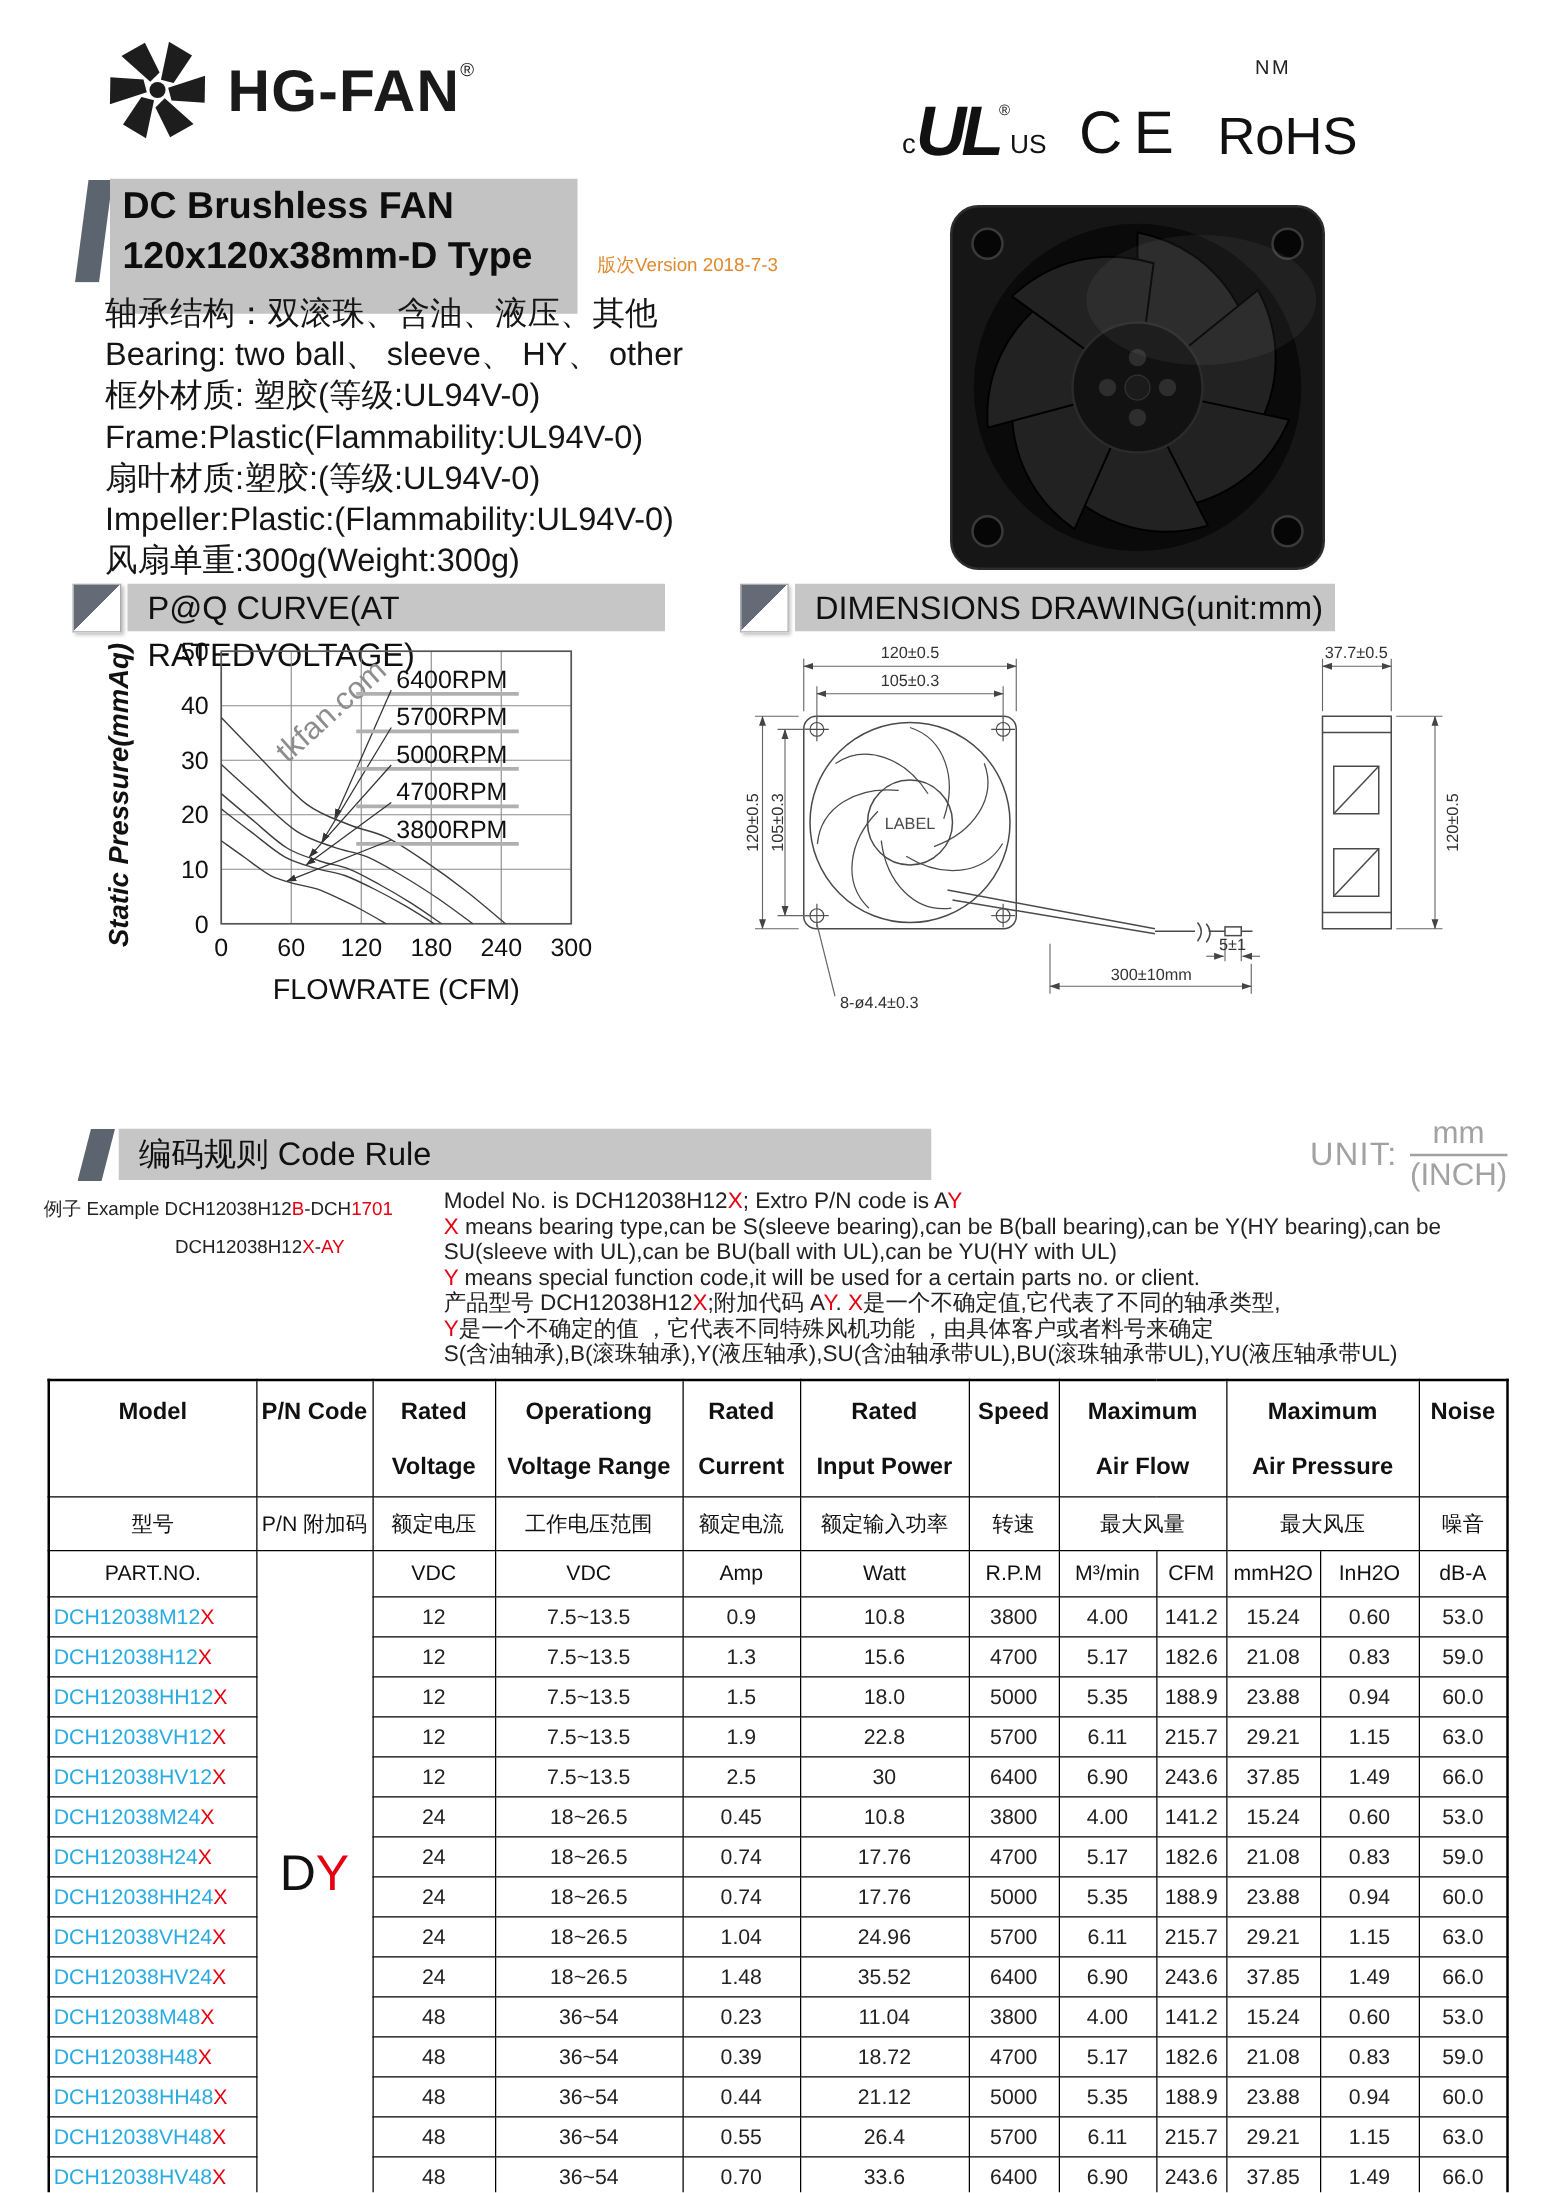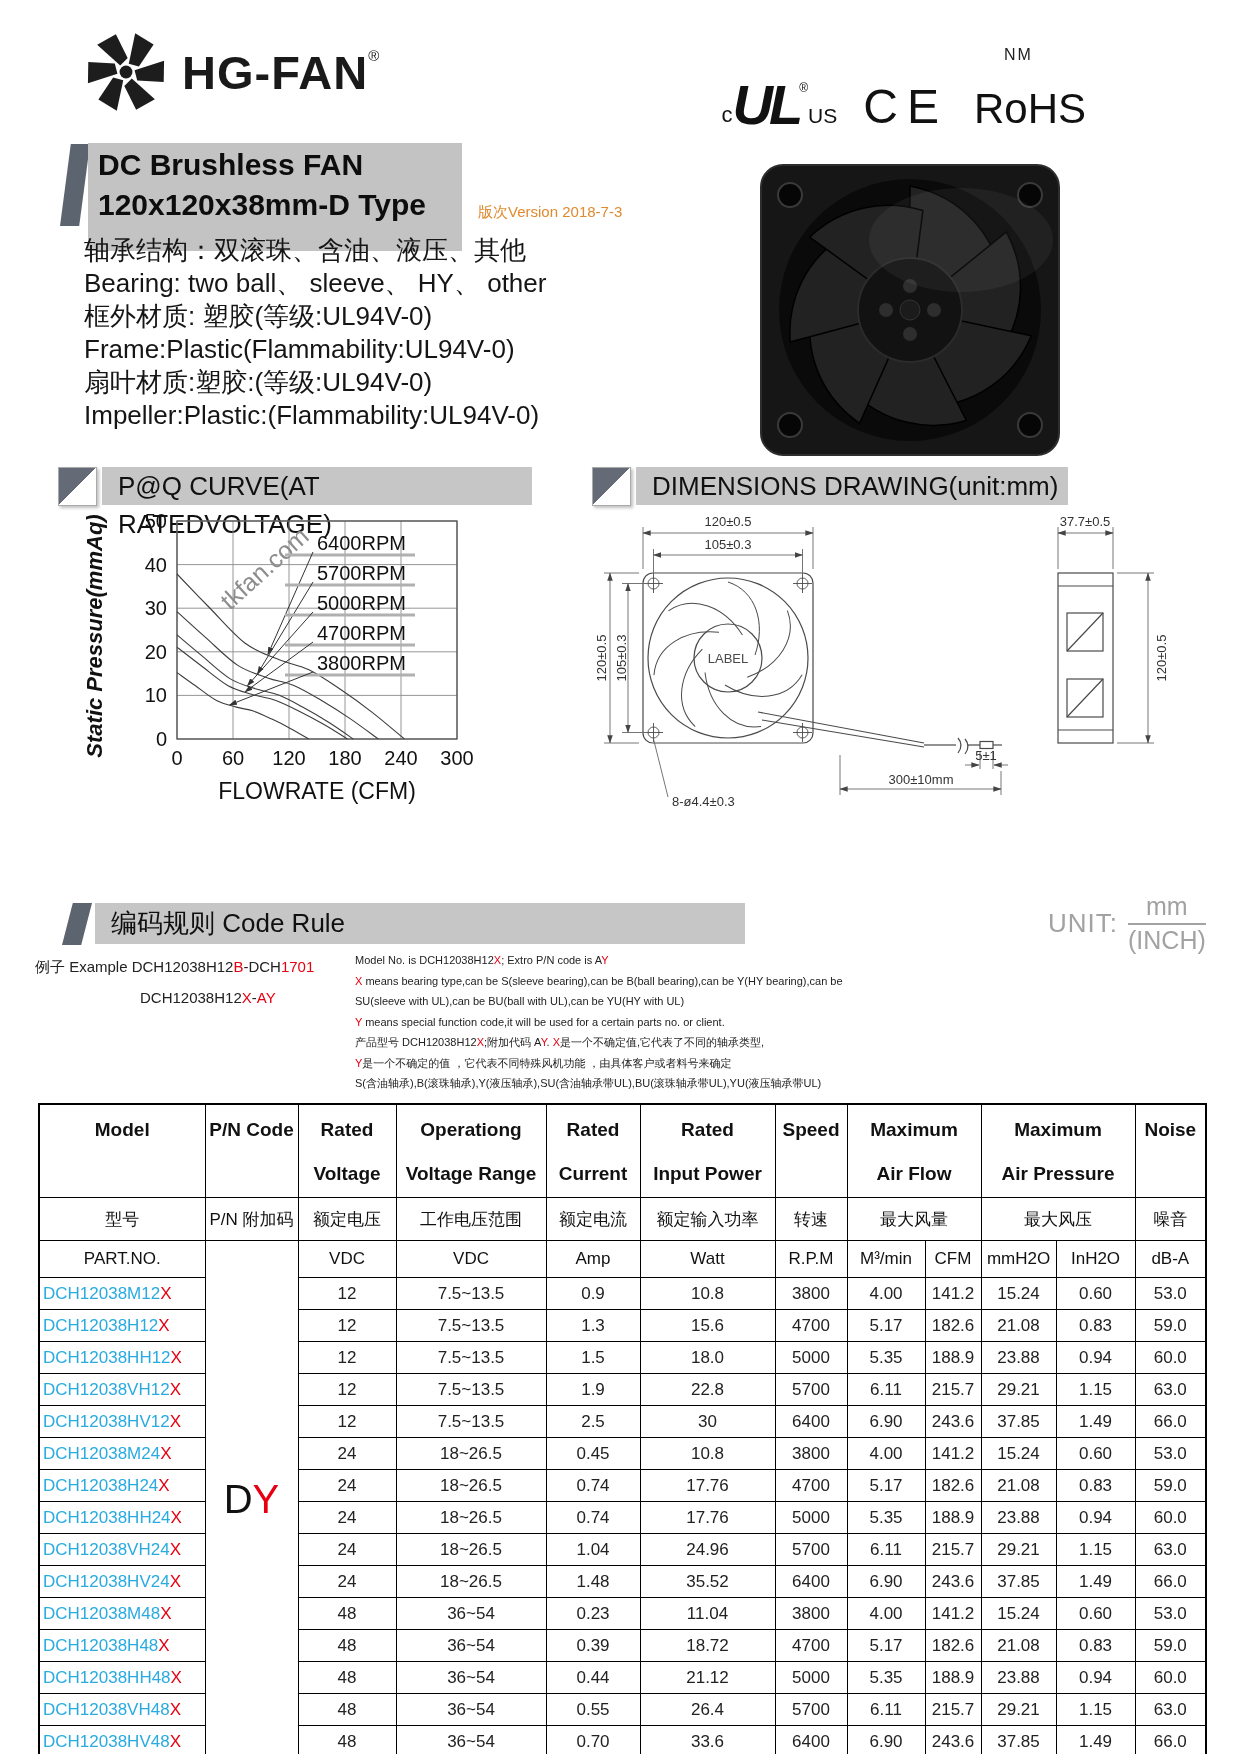--- a/index.html
+++ b/index.html
@@ -44,21 +44,21 @@
   
   .unit-wrap{left:1048px;top:893px;display:flex;gap:10px;align-items:center;color:#a2a2a2;}
   .unit-label{font-size:26px;letter-spacing:1px;}
   .unit-frac{text-align:center;font-size:25px;line-height:1.1;}
   .unit-frac .mm{border-bottom:2px solid #a2a2a2;padding:0 12px 2px;}
   .unit-frac .inch{padding-top:2px;}
 
   
   .example{left:35px;top:958px;width:310px;font-size:15px;color:#222;}
   .example .l2{margin-top:12px;padding-left:105px;}
-  .rules{left:355px;top:950px;width:770px;font-size:11px;color:#222;}
+  .rules{left:355px;top:950px;width:770px;font-size:18px;color:#222;}
   .rules div{line-height:20.5px;white-space:nowrap;}
 
   
   #spec-table{position:absolute;left:38px;top:1103px;width:1167px;border-collapse:collapse;table-layout:fixed;}
   #spec-table th,#spec-table td{border:1px solid #000;padding:0;text-align:center;vertical-align:middle;
       font-family:"Liberation Sans","DejaVu Sans",sans-serif;}
   #spec-table{border:2px solid #000;}
   .h-en th{height:92px;font-size:19px;font-weight:bold;vertical-align:top;}
   .h-en .cellflex{display:flex;flex-direction:column;justify-content:space-between;height:92px;box-sizing:border-box;padding:14px 0 12px;}
   .h-cn td{height:42px;font-size:17px;}
@@ -110,20 +110,21 @@
   </div>
   <div class="abs version">版次Version 2018-7-3</div>
 
   <div class="abs specs">
     <div>轴承结构：双滚珠、含油、液压、其他</div>
     <div>Bearing: two ball、 sleeve、 HY、 other</div>
     <div>框外材质: 塑胶(等级:UL94V-0)</div>
     <div>Frame:Plastic(Flammability:UL94V-0)</div>
     <div>扇叶材质:塑胶:(等级:UL94V-0)</div>
     <div>Impeller:Plastic:(Flammability:UL94V-0)</div>
+    <div>风扇单重:300g(Weight:300g)</div>
   </div>
 
   <svg class="abs" style="left:756px;top:162px;" width="312" height="298" viewBox="0 0 312 298">
     <rect x="5" y="3" width="298" height="290" rx="22" fill="#161616" stroke="#2d2d2d" stroke-width="2"></rect>
     <circle cx="34" cy="33" r="12" fill="#060606" stroke="#3a3a3a" stroke-width="2"></circle>
     <circle cx="274" cy="33" r="12" fill="#060606" stroke="#3a3a3a" stroke-width="2"></circle>
     <circle cx="34" cy="263" r="12" fill="#060606" stroke="#3a3a3a" stroke-width="2"></circle>
     <circle cx="274" cy="263" r="12" fill="#060606" stroke="#3a3a3a" stroke-width="2"></circle>
     <circle cx="154" cy="148" r="131" fill="#0a0a0a"></circle>
     <g fill="#222222" stroke="#000" stroke-width="1.5">

